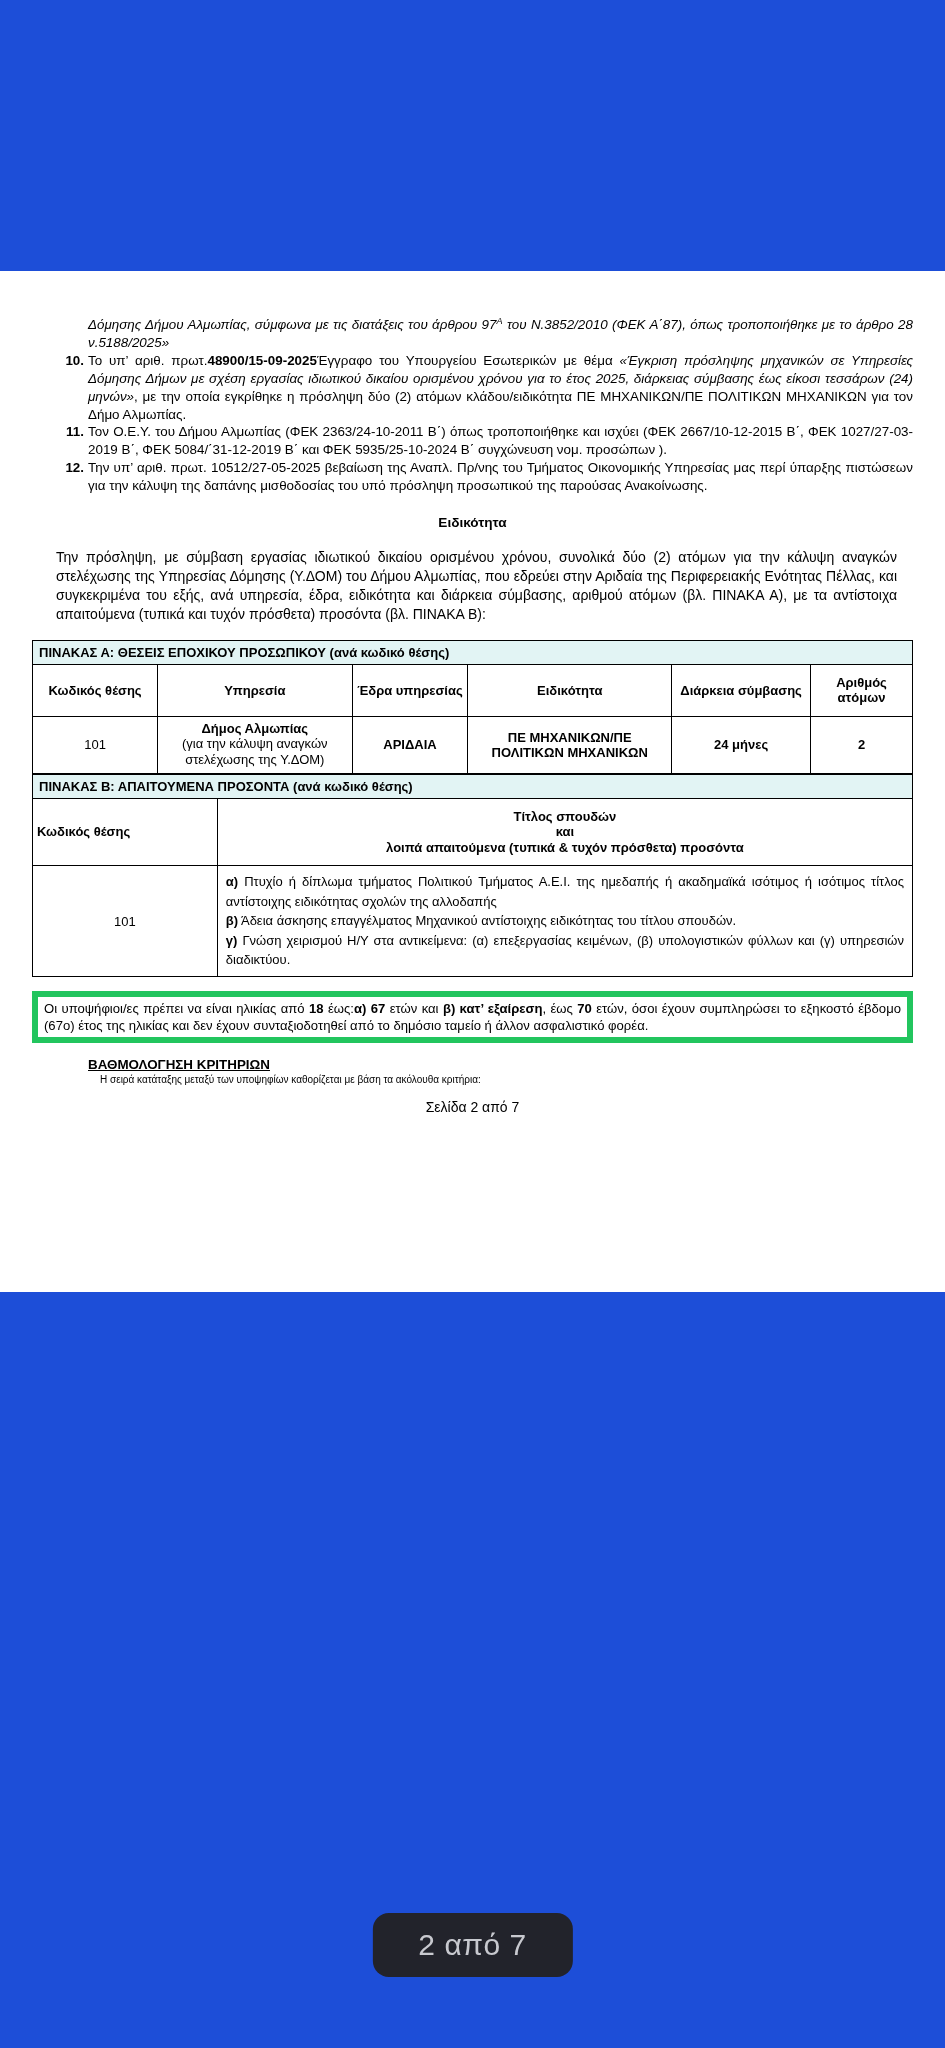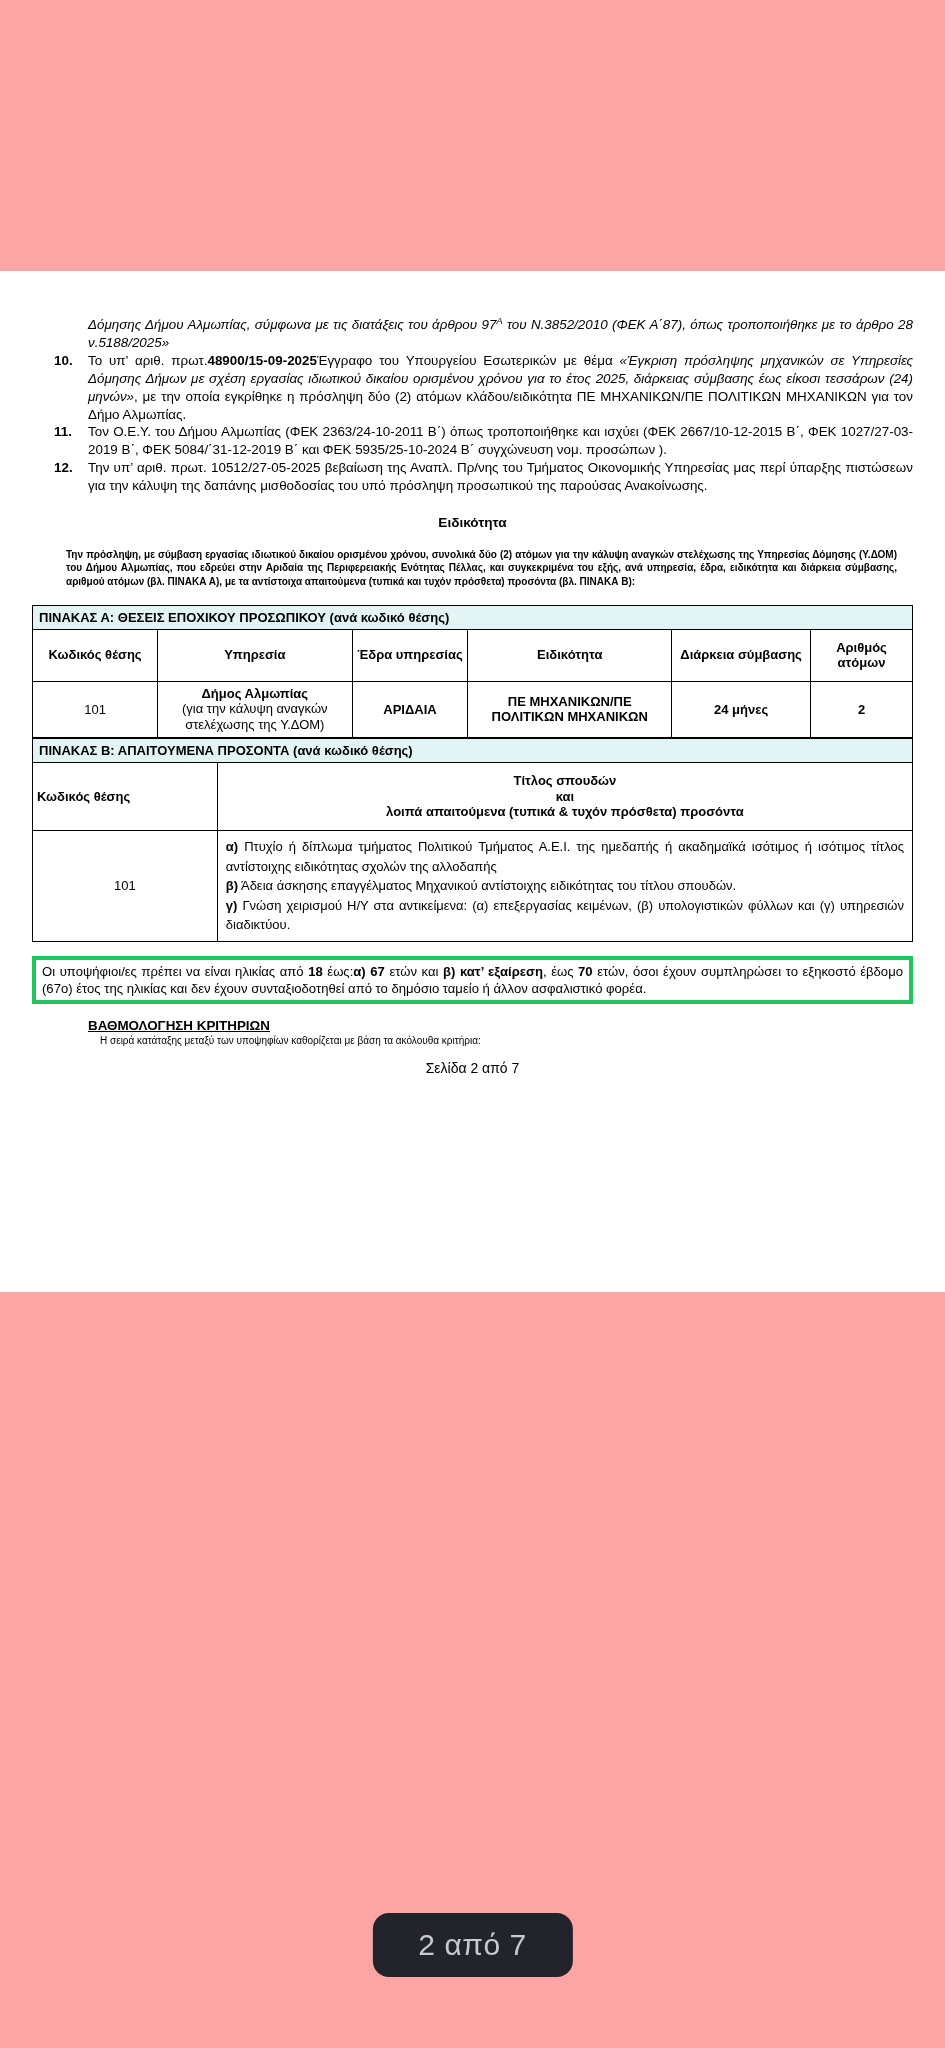--- a/index.html
+++ b/index.html
@@ -9,21 +9,21 @@
   }
   body {
     width: 945px; height: 2048px;
     position: relative;
     font-family: "Liberation Sans", sans-serif;
     overflow: hidden;
   }
   .viewer {
     position: absolute;
     inset: 0;
-    background: #fca5a5;
+    background: #1d4ed8;
   }
   .page-sheet {
     position: absolute;
     top: 271px;
     left: 0;
     width: 945px;
     height: 1021px;
     background: #ffffff;
     color: #000;
   }
@@ -52,37 +52,38 @@
     font-size: 13.4px;
     line-height: 1.33;
     text-align: justify;
   }
   ol.numlist > li .num {
     position: absolute;
     left: 22px;
     top: 0;
     font-weight: bold;
     width: 30px;
+    text-align: right;
   }
   .it { font-style: italic; }
   .bd { font-weight: bold; }
   sup { font-size: 0.68em; vertical-align: super; }
 
   .announce {
     text-align: center;
     font-weight: bold;
     font-size: 13.6px;
     margin: 20px 0 18px 0;
   }
   .intro-para {
-    font-weight: bold;
-    font-size: 10px;
+    font-weight: normal;
+    font-size: 14px;
     line-height: 1.36;
     text-align: justify;
-    margin: 0 16px 0 34px;
+    margin: 0 16px 0 24px;
   }
 
   
   .tbl-wrap { margin: 16px 0 0 0; }
   table.doc {
     width: 100%;
     border-collapse: collapse;
     table-layout: fixed;
     padding-left: 28px;
   }
@@ -112,21 +113,21 @@
   .svc-sub { display:block; font-weight: normal; line-height: 1.25; }
   .qual-cell {
     text-align: justify;
     font-size: 13.2px;
     line-height: 1.5;
     padding: 6px 8px !important;
   }
   .qual-cell p { margin: 0; }
 
   .agebox {
-    border: 4px solid #22c55e;
+    border: 6px solid #22c55e;
     margin-top: 14px;
     padding: 3px 6px;
     font-size: 13.1px;
     line-height: 1.3;
     text-align: justify;
   }
   .crit-title {
     font-weight: bold;
     text-decoration: underline;
     font-size: 13.4px;

